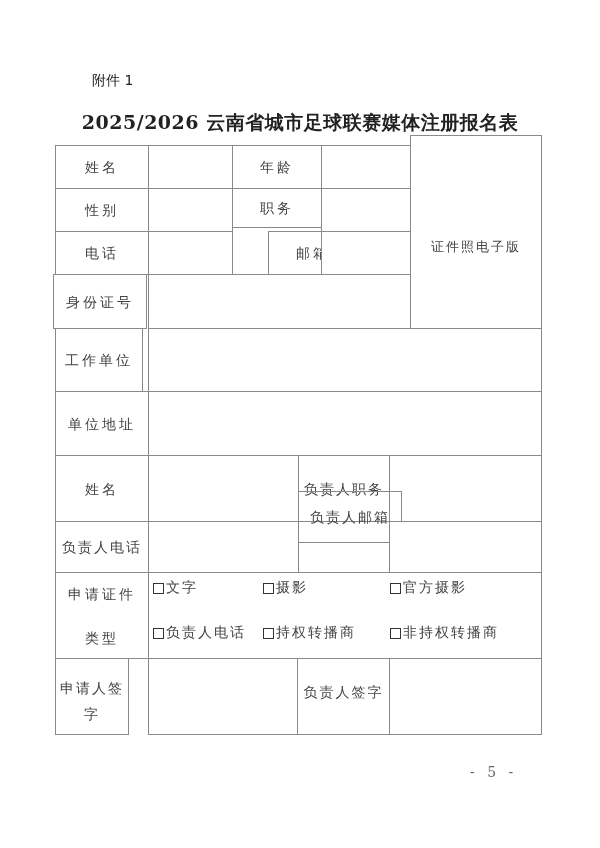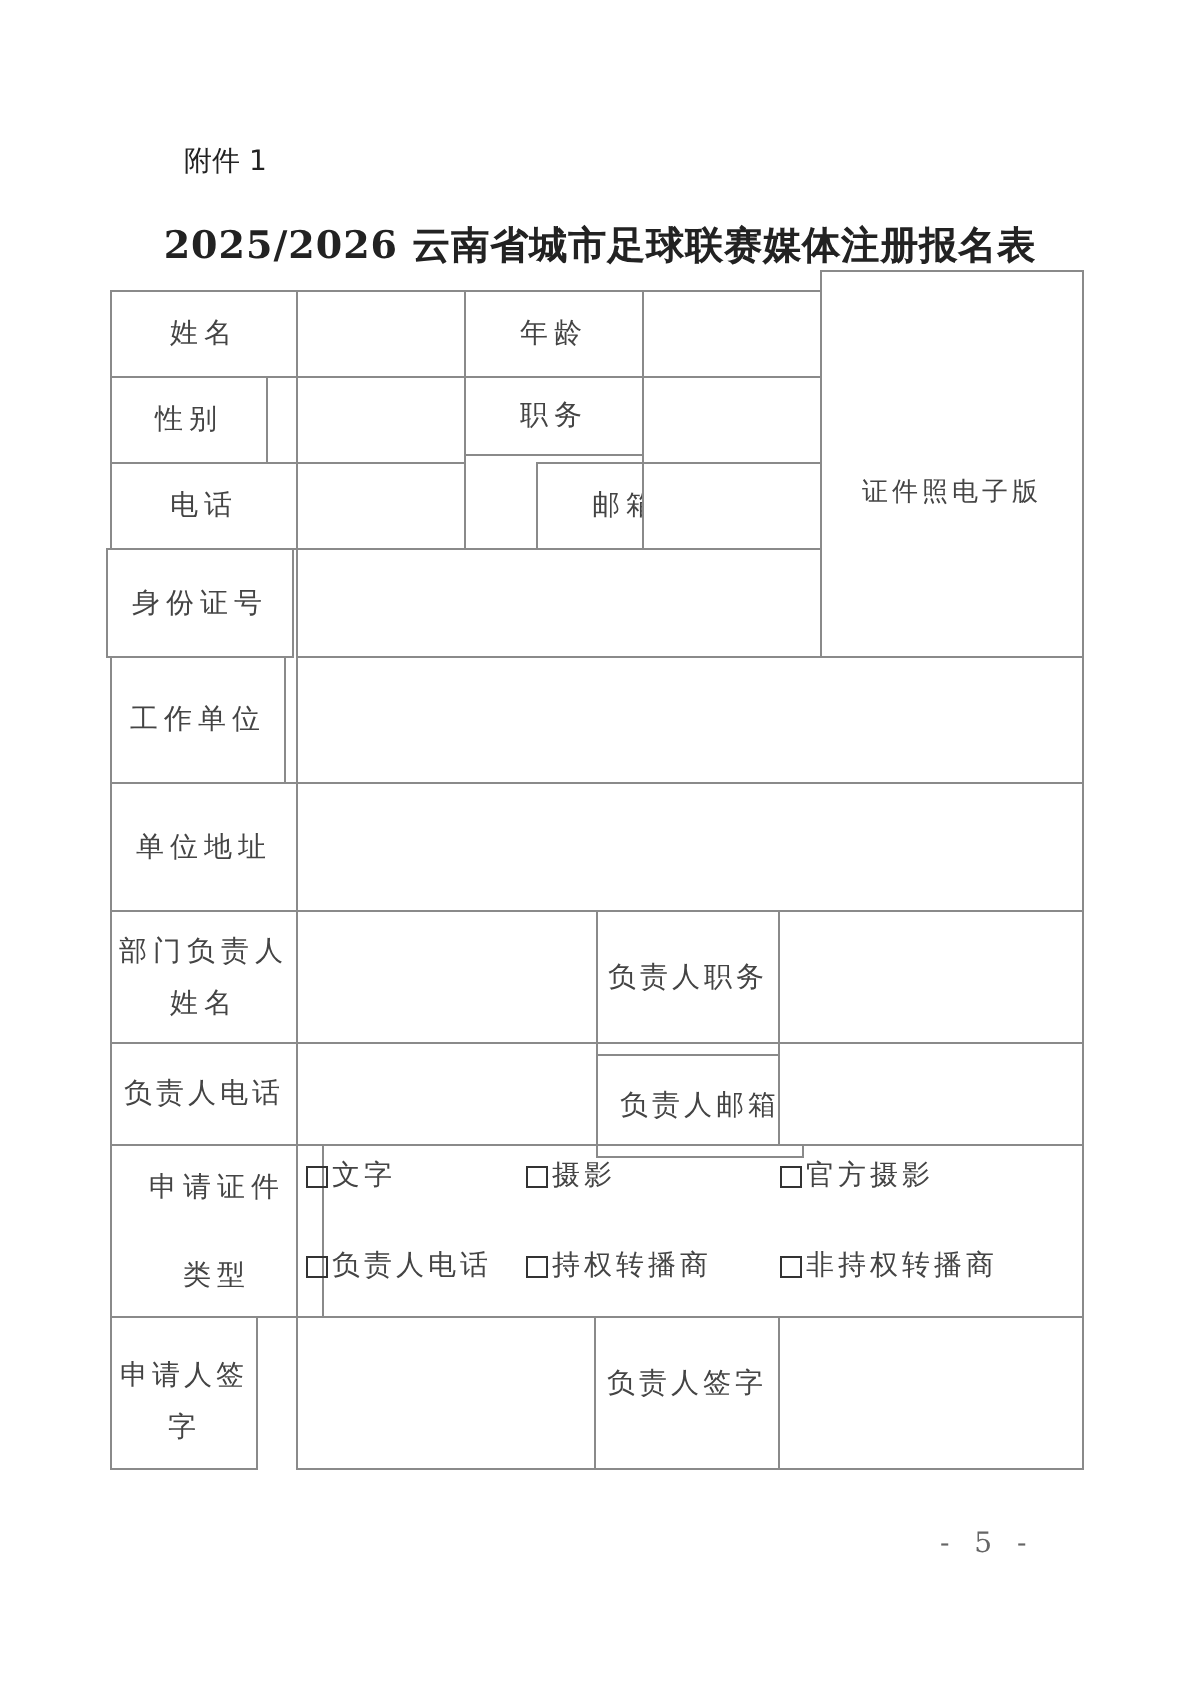--- a/index.html
+++ b/index.html
@@ -18,53 +18,52 @@
 
 <div class="attach">附件 1</div>
 <div class="title">2025/2026 云南省城市足球联赛媒体注册报名表</div>
 
 <div class="cell" style="left:55px;top:145px;width:94px;height:44px;">姓名</div>
 <div class="cell val" style="left:148px;top:145px;width:85px;height:44px;"></div>
 <div class="cell" style="left:232px;top:145px;width:90px;height:44px;">年龄</div>
 <div class="cell val" style="left:321px;top:145px;width:90px;height:44px;"></div>
 <div class="cell" style="left:410px;top:135px;width:132px;height:224px;font-size:13px;letter-spacing:2px;">证件照电子版</div>
 
-<div class="cell" style="left:55px;top:188px;width:79px;height:44px;">性别</div>
+<div class="cell" style="left:55px;top:188px;width:94px;height:44px;">性别</div>
 <div class="cell val" style="left:148px;top:188px;width:85px;height:44px;"></div>
 <div class="cell" style="left:232px;top:188px;width:90px;height:40px;">职务</div>
 <div class="cell val" style="left:321px;top:188px;width:90px;height:44px;"></div>
 
 <div class="cell" style="left:55px;top:231px;width:94px;height:44px;">电话</div>
 <div class="cell val" style="left:148px;top:231px;width:85px;height:44px;"></div>
 <div class="cell" style="left:232px;top:231px;width:90px;height:44px;margin-left:36px;">邮箱</div>
 <div class="cell val" style="left:321px;top:231px;width:90px;height:44px;"></div>
 
 <div class="cell" style="left:53px;top:274px;width:94px;height:55px;">身份证号</div>
 <div class="cell val" style="left:148px;top:274px;width:263px;height:55px;"></div>
 
 <div class="cell" style="left:55px;top:328px;width:88px;height:64px;">工作单位</div>
 <div class="cell val" style="left:148px;top:328px;width:394px;height:64px;"></div>
 
 <div class="cell" style="left:55px;top:391px;width:94px;height:65px;">单位地址</div>
 <div class="cell val" style="left:148px;top:391px;width:394px;height:65px;"></div>
 
 <div class="cell" style="left:55px;top:455px;width:94px;height:67px;flex-direction:column;">
-  <span>部门负责人</span>
   <span>姓名</span>
 </div>
 <div class="cell val" style="left:148px;top:455px;width:151px;height:67px;"></div>
 <div class="cell" style="left:298px;top:455px;width:92px;height:67px;letter-spacing:2px;">负责人职务</div>
 <div class="cell val" style="left:389px;top:455px;width:153px;height:67px;"></div>
 
 <div class="cell" style="left:55px;top:521px;width:94px;height:52px;letter-spacing:2px;">负责人电话</div>
 <div class="cell val" style="left:148px;top:521px;width:151px;height:52px;"></div>
-<div class="cell" style="left:298px;top:527px;width:104px;height:52px;letter-spacing:2px;">负责人邮箱</div>
+<div class="cell" style="left:298px;top:491px;width:104px;height:52px;letter-spacing:2px;">负责人邮箱</div>
 <div class="cell val" style="left:389px;top:521px;width:153px;height:52px;"></div>
 
-<div class="cell" style="left:55px;top:572px;width:107px;height:87px;flex-direction:column;line-height:44px;">
+<div class="cell" style="left:55px;top:572px;width:94px;height:87px;flex-direction:column;line-height:44px;">
   <span>申请证件</span>
   <span>类型</span>
 </div>
 <div class="cb-area" style="left:148px;top:572px;width:394px;height:87px;">
   <div class="cb" style="left:4px;top:6px;">
       <span class="box"></span>
       <span>文字</span>
     </div>
   <div class="cb" style="left:114px;top:6px;">
       <span class="box"></span>

